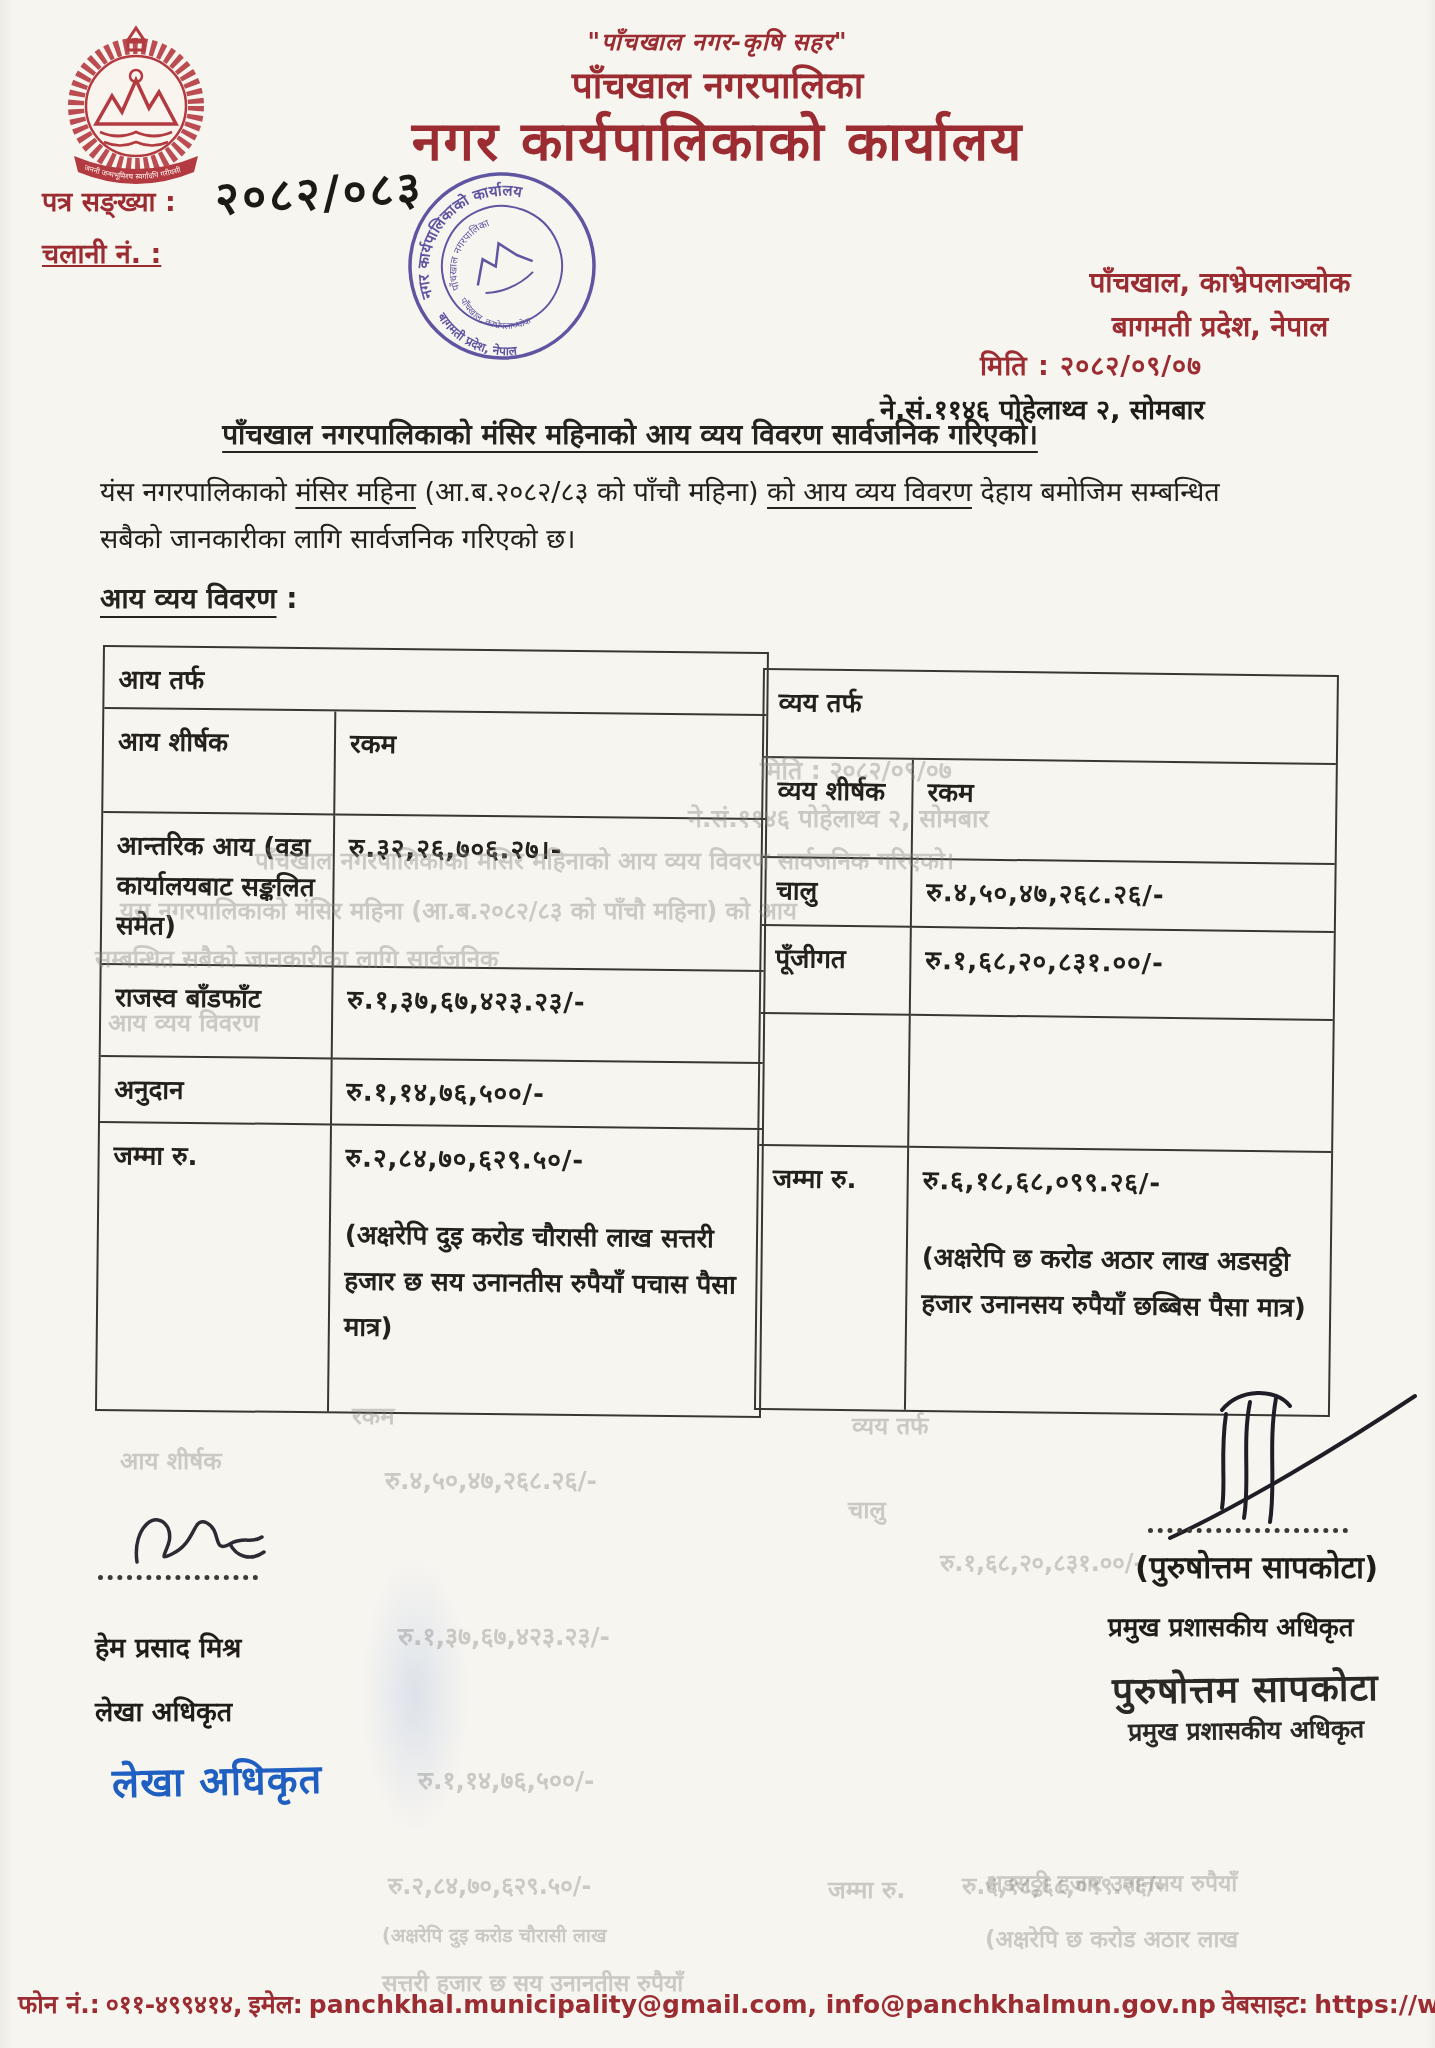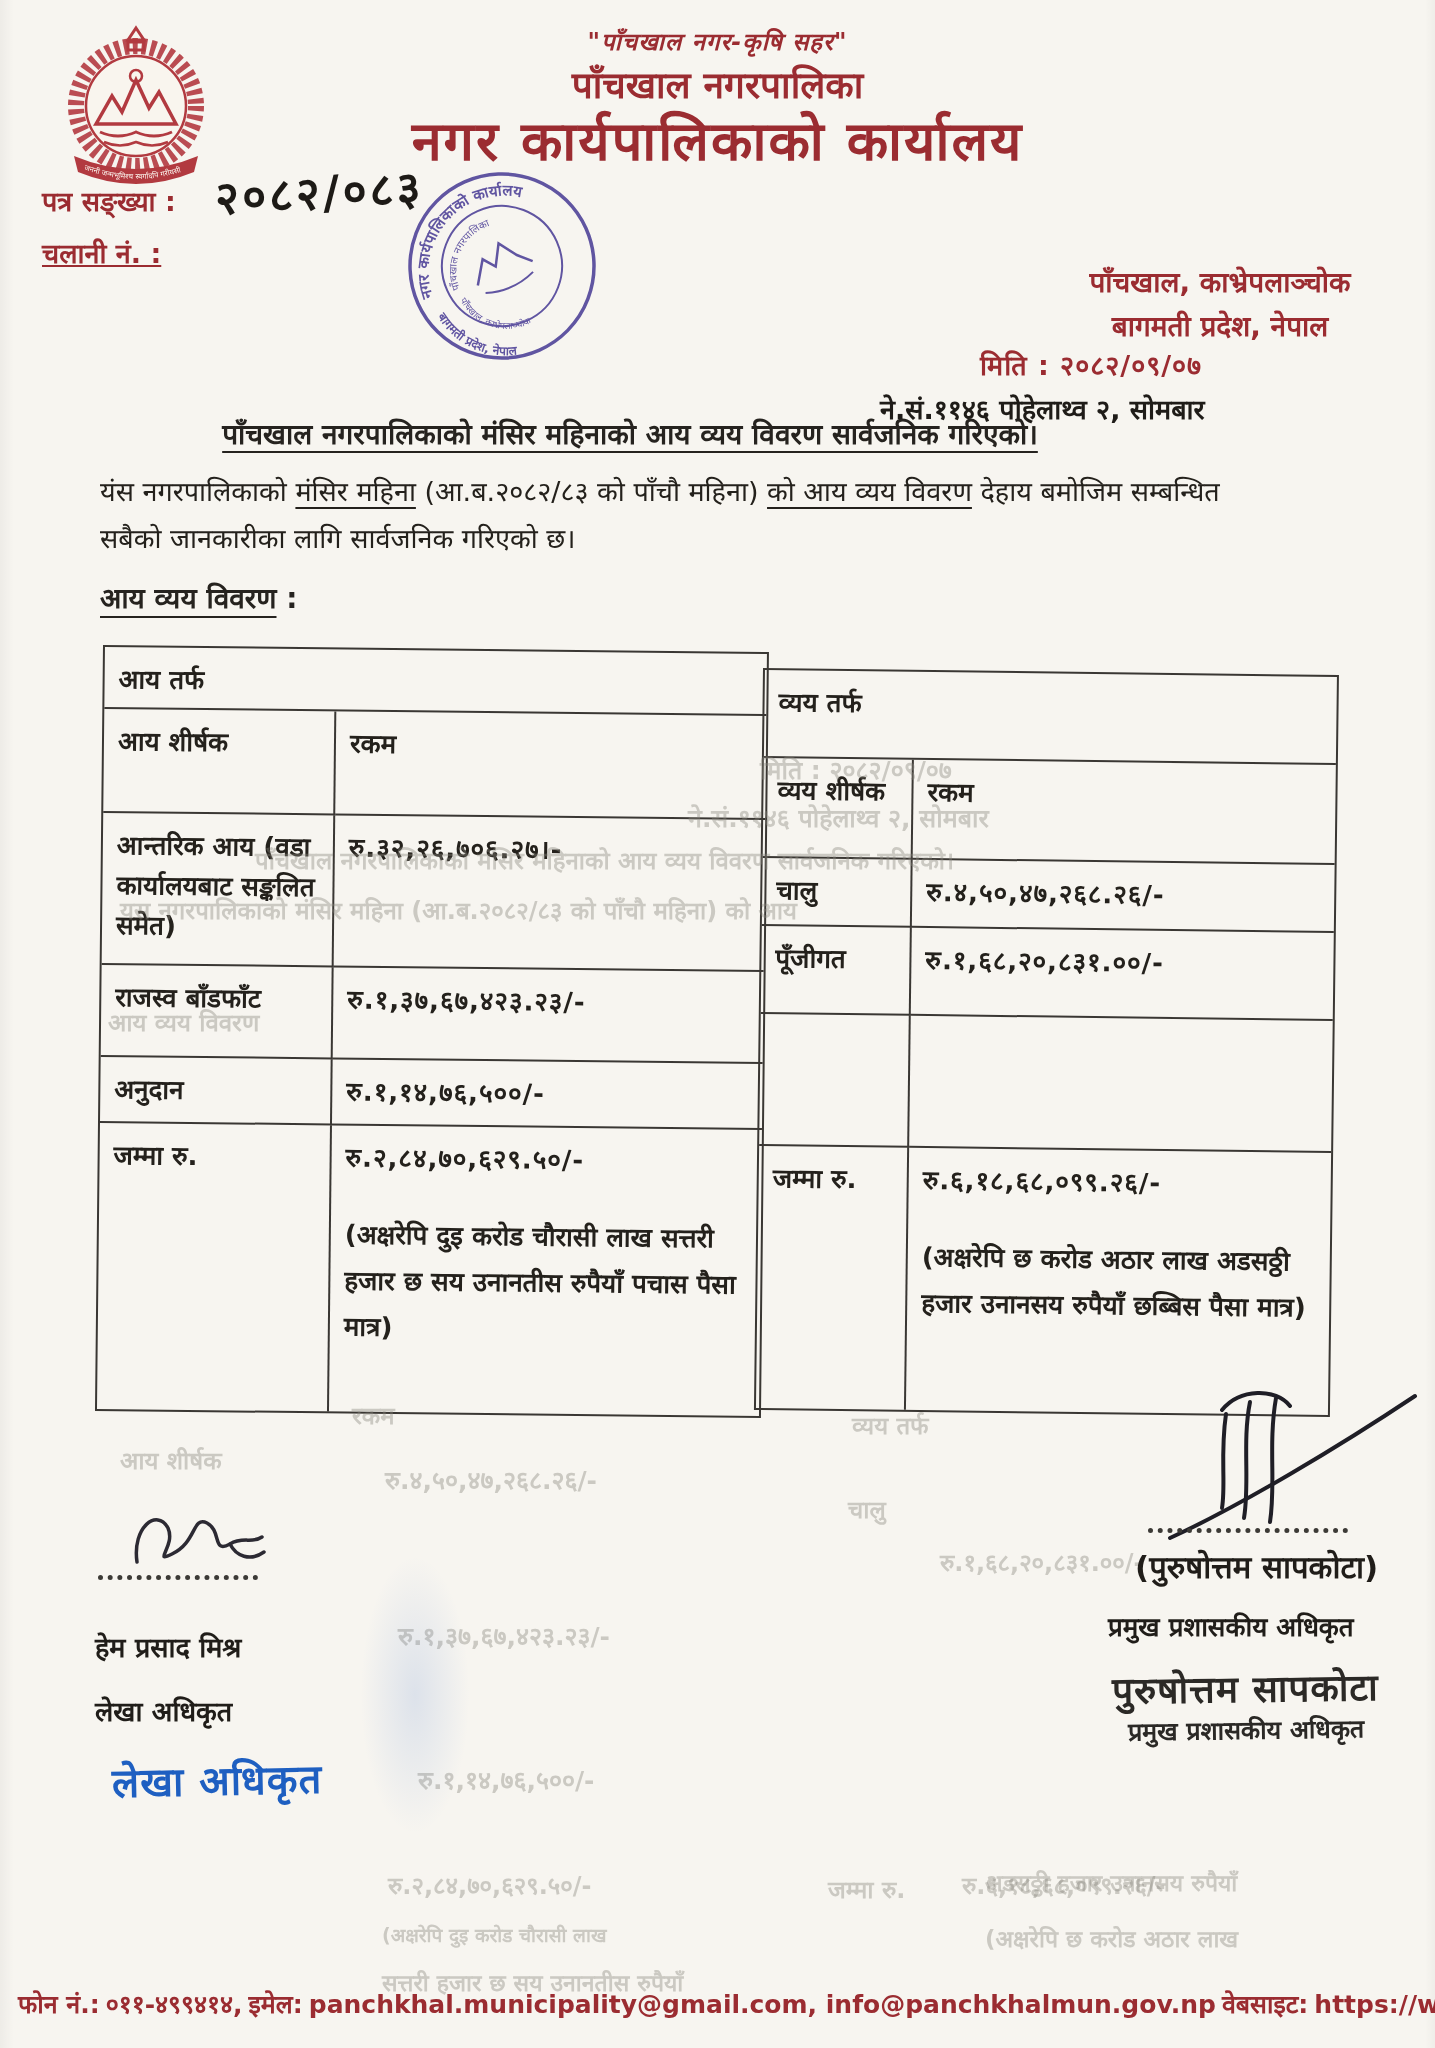--- a/index.html
+++ b/index.html
@@ -190,20 +190,21 @@
     <div class="cell nb">
       <div class="amount">रु.६,१८,६८,०९९.२६/-</div>
       <div class="words">(अक्षरेपि छ करोड अठार लाख अडसठ्ठी हजार उनानसय रुपैयाँ छब्बिस पैसा मात्र)</div>
     </div>
   </div>
 
   <div class="ghost g0">मिति : २०८२/०९/०७</div>
   <div class="ghost g1">ने.सं.११४६ पोहेलाथ्व २, सोमबार</div>
   <div class="ghost g2">पाँचखाल नगरपालिकाको मंसिर महिनाको आय व्यय विवरण सार्वजनिक गरिएको।</div>
   <div class="ghost g3">यस नगरपालिकाको मंसिर महिना (आ.ब.२०८२/८३ को पाँचौ महिना) को आय</div>
+  <div class="ghost g4">सम्बन्धित सबैको जानकारीका लागि सार्वजनिक</div>
   <div class="ghost g5">आय व्यय विवरण</div>
   <div class="ghost g6">आय शीर्षक</div>
   <div class="ghost g7">रकम</div>
   <div class="ghost g8">व्यय तर्फ</div>
   <div class="ghost g9">चालु</div>
   <div class="ghost g10">रु.४,५०,४७,२६८.२६/-</div>
   <div class="ghost g11">रु.१,६८,२०,८३१.००/-</div>
   <div class="ghost g12">रु.१,३७,६७,४२३.२३/-</div>
   <div class="ghost g13">रु.१,१४,७६,५००/-</div>
   <div class="ghost g14">जम्मा रु.</div>

